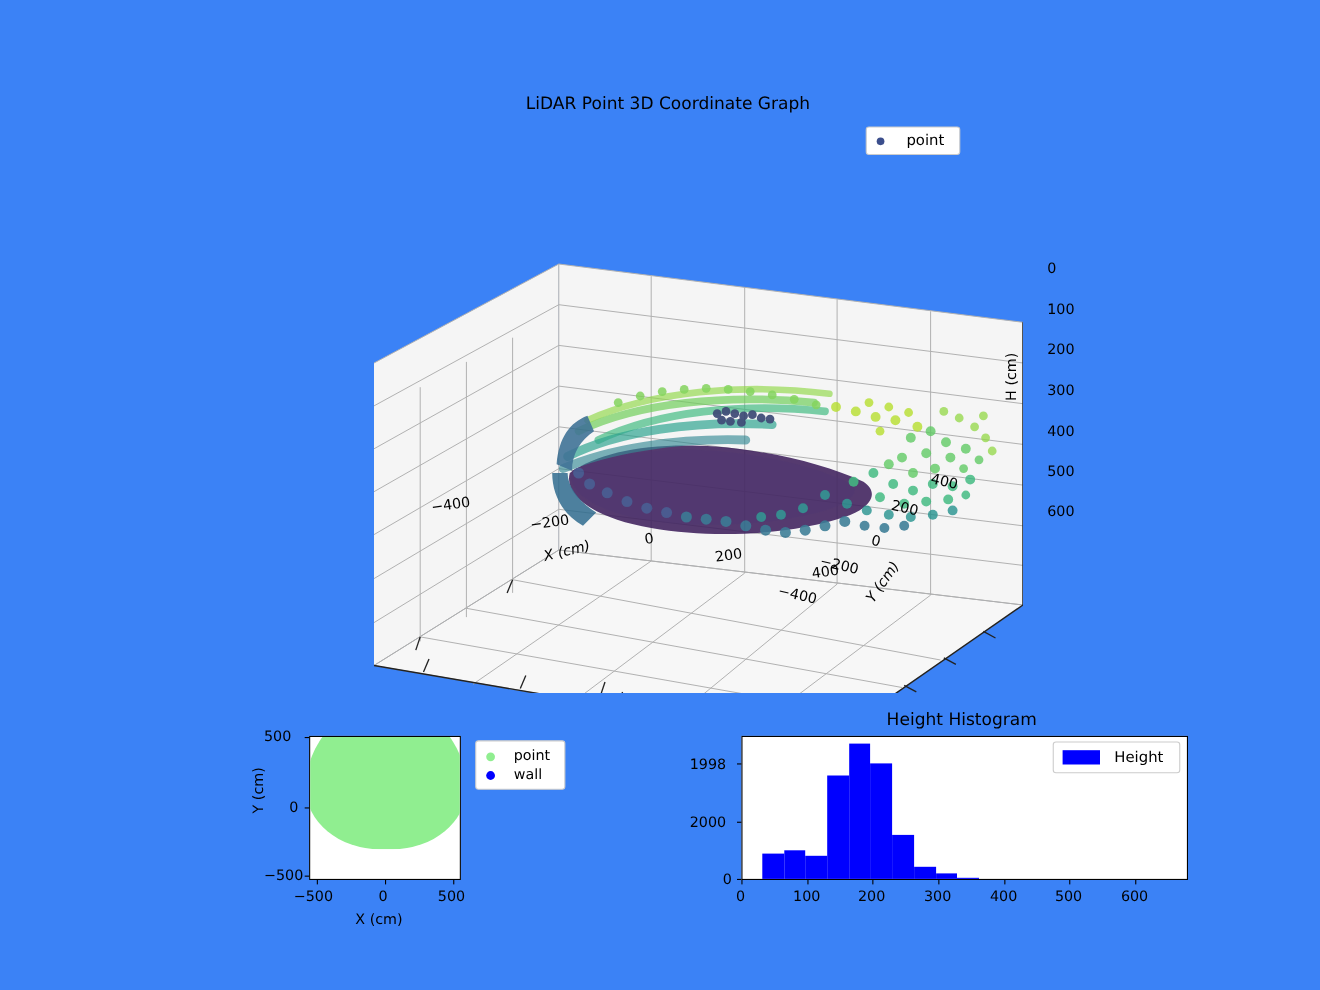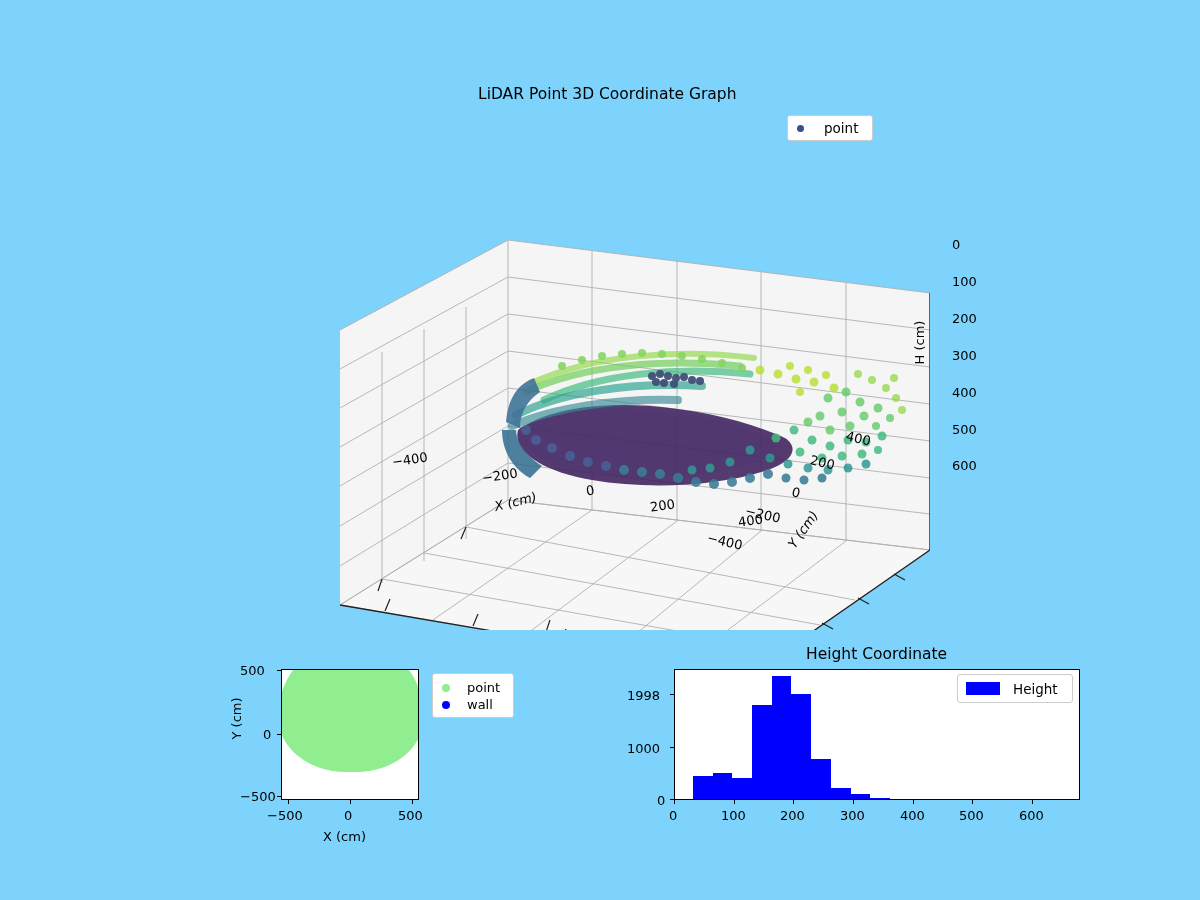--- a/index.html
+++ b/index.html
@@ -1,18 +1,18 @@
 <!DOCTYPE html>
 <html><head>
 <meta charset="utf-8">
 <style>
   html,body{margin:0;padding:0;background:#ffffff;}
   body{width:1200px;height:900px;position:relative;overflow:hidden;
        font-family:"DejaVu Sans","Liberation Sans",sans-serif;color:#000;}
-  .fig{position:absolute;left:0;top:0;width:1200px;height:900px;background:#7dd3fc;}
+  .fig{position:absolute;left:0;top:0;width:1200px;height:900px;background:#3b82f6;}
 
   
   .title{position:absolute;font-size:15.5px;color:#000;white-space:nowrap;}
   .tick{position:absolute;font-size:13px;color:#000;white-space:nowrap;}
   .axlabel{position:absolute;font-size:13px;color:#000;white-space:nowrap;}
 
   
   #ax3d{position:absolute;left:330px;top:130px;width:600px;height:500px;}
   #svg3d{position:absolute;left:0;top:0;}
   .legend3d{position:absolute;left:787px;top:115px;width:86px;height:26px;
@@ -349,42 +349,42 @@
     <div class="row">
       <span class="dot" style="background:#90ee90;"></span>
       <span class="lbl">point</span>
     </div>
     <div class="row">
       <span class="dot" style="background:#0000ff;"></span>
       <span class="lbl">wall</span>
     </div>
   </div>
 
-  <div class="title" style="left:806px;top:645px;">Height Coordinate</div>
+  <div class="title" style="left:806px;top:645px;">Height Histogram</div>
 
   <div id="axhist">
     <div id="barwrap">
         <div class="bar" style="left: 17.9118px; width: 19.7029px; height: 22.7137px; background: rgb(0, 0, 255);"></div>
         <div class="bar" style="left: 37.6147px; width: 19.7029px; height: 26.4113px; background: rgb(0, 0, 255);"></div>
         <div class="bar" style="left: 57.3176px; width: 19.7029px; height: 21.129px; background: rgb(0, 0, 255);"></div>
         <div class="bar" style="left: 77.0206px; width: 19.7029px; height: 94.0242px; background: rgb(0, 0, 255);"></div>
         <div class="bar" style="left: 96.7235px; width: 19.7029px; height: 123.077px; background: rgb(0, 0, 255);"></div>
         <div class="bar" style="left: 116.426px; width: 19.7029px; height: 105.117px; background: rgb(0, 0, 255);"></div>
         <div class="bar" style="left: 136.129px; width: 19.7029px; height: 40.1452px; background: rgb(0, 0, 255);"></div>
         <div class="bar" style="left: 155.832px; width: 19.7029px; height: 10.5645px; background: rgb(0, 0, 255);"></div>
         <div class="bar" style="left: 175.535px; width: 19.7029px; height: 5.01815px; background: rgb(0, 0, 255);"></div>
         <div class="bar" style="left: 195.238px; width: 19.7029px; height: 1.32056px; background: rgb(0, 0, 255);"></div>
       </div>
   </div>
 
   <div class="tickmark" style="left:670px;top:799px;width:4px;height:1px;"></div>
   <div class="tickmark" style="left:670px;top:747px;width:4px;height:1px;"></div>
   <div class="tickmark" style="left:670px;top:694px;width:4px;height:1px;"></div>
   <div class="tick" style="left:657px;top:793px;">0</div>
-  <div class="tick" style="left:627px;top:741px;">1000</div>
+  <div class="tick" style="left:627px;top:741px;">2000</div>
   <div class="tick" style="left:627px;top:688px;">1998</div>
 
   <div class="tickmark" style="left:674px;top:800px;width:1px;height:4px;"></div>
   <div class="tickmark" style="left:734px;top:800px;width:1px;height:4px;"></div>
   <div class="tickmark" style="left:793px;top:800px;width:1px;height:4px;"></div>
   <div class="tickmark" style="left:853px;top:800px;width:1px;height:4px;"></div>
   <div class="tickmark" style="left:913px;top:800px;width:1px;height:4px;"></div>
   <div class="tickmark" style="left:972px;top:800px;width:1px;height:4px;"></div>
   <div class="tickmark" style="left:1032px;top:800px;width:1px;height:4px;"></div>
 

